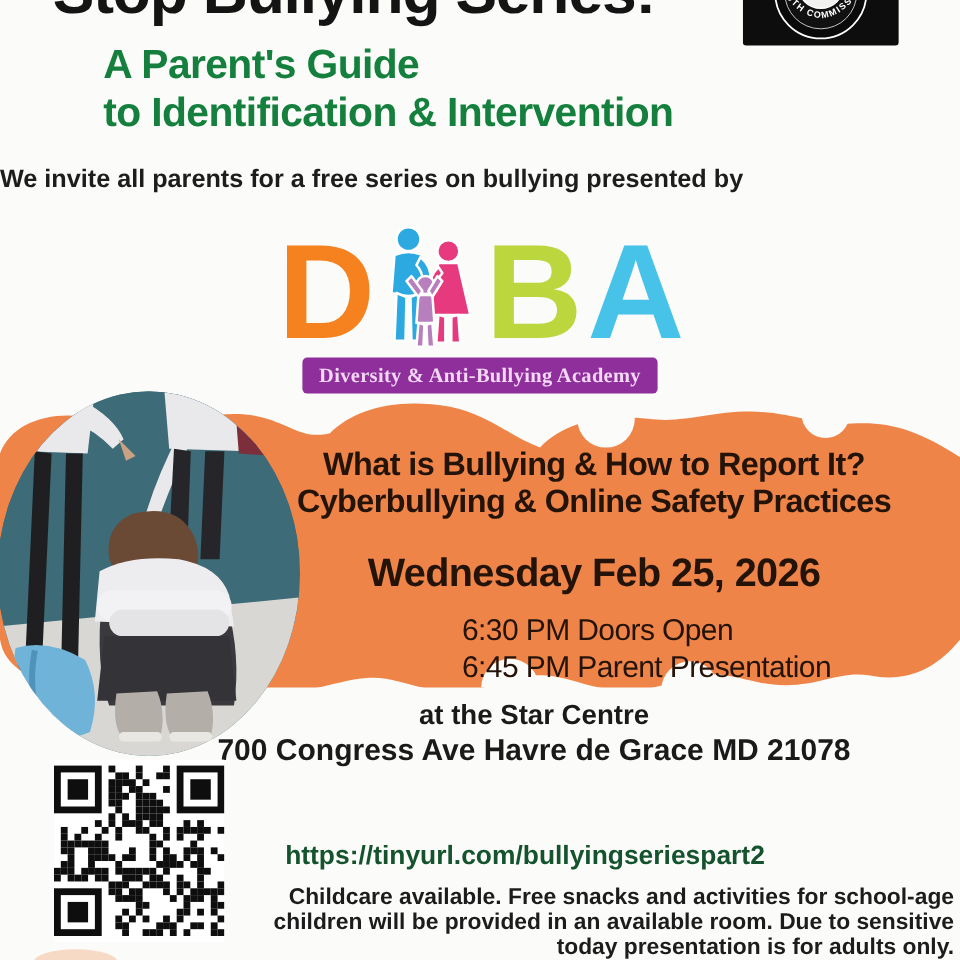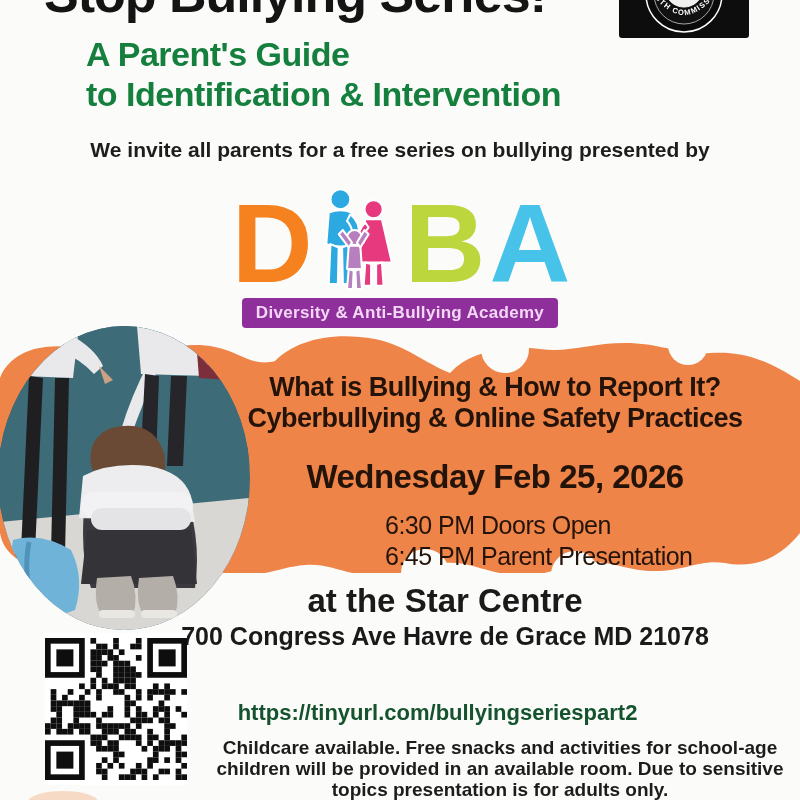--- a/index.html
+++ b/index.html
@@ -4,52 +4,52 @@
 <style>
   html,body{margin:0;padding:0;}
   body{font-family:"Liberation Sans",sans-serif;background:#e8e8e8;}
   .page{position:relative;width:800px;height:800px;margin:0 auto;background:#fbfbf9;overflow:hidden;}
 
   
   .title{position:absolute;left:44px;top:-36px;font-size:52px;font-weight:700;color:#141414;letter-spacing:-1px;white-space:nowrap;}
   .subtitle{position:absolute;left:64px;top:34px;font-size:34px;line-height:40px;font-weight:700;color:#15803d;letter-spacing:-.5px;margin-left:22px;}
   .badge{position:absolute;left:619px;top:-34px;width:130px;height:74px;}
 
-  .intro{position:absolute;left:0;top:138px;width:800px;text-align:center;font-size:21px;font-weight:700;color:#1d1d1d;}
+  .intro{position:absolute;left:0;top:138px;width:800px;text-align:left;font-size:21px;font-weight:700;color:#1d1d1d;}
 
   
   .logo{position:absolute;left:0;top:176px;width:800px;display:flex;flex-direction:column;align-items:center;}
   .logo-row{display:flex;align-items:flex-end;height:118px;}
   .logo-letter{font-size:112px;line-height:100px;font-weight:700;letter-spacing:-2px;}
   .ltr-d{color:#F5821F;}
   .ltr-b{color:#BCD63E;margin-left:4px;}
   .ltr-a{color:#47C3EA;margin-left:6px;}
   .family{width:84px;height:108px;margin:0 2px 0 4px;}
-  .logo-banner{margin-top:4px;background:#8E2F9C;color:#F3D7F5;font-size:17px;font-weight:700;padding:5px 14px;border-radius:4px;letter-spacing:.3px;}
+  .logo-banner{margin-top:4px;background:#8E2F9C;color:#F3D7F5;font-size:17px;font-weight:700;padding:5px 14px;border-radius:4px;letter-spacing:.3px;font-family:Liberation Serif, serif;}
 
   
   .blob{position:absolute;left:0;top:333px;width:800px;height:240px;}
 
   
   .photo{position:absolute;left:-2px;top:326px;width:252px;height:304px;border-radius:50%;overflow:hidden;background:#3e6b78;}
   .photo svg{display:block;width:100%;height:100%;}
 
   
   .event{position:absolute;left:240px;top:372px;width:510px;text-align:center;color:#241309;z-index:3;}
   .event .topic{font-size:27px;font-weight:700;line-height:31px;letter-spacing:-.5px;}
   .event .date{font-size:33px;font-weight:700;margin-top:24px;letter-spacing:-.5px;}
   .event .times{margin-top:14px;text-align:left;padding-left:145px;font-size:25px;font-weight:400;line-height:31px;letter-spacing:-.5px;}
 
   
   .locblock{position:absolute;left:90px;top:582px;width:710px;text-align:center;color:#1a1a1a;}
-  .venue{font-size:33px;font-weight:700;}
+  .venue{font-size:23px;font-weight:700;}
   .address{font-size:25px;font-weight:700;margin-top:2px;}
   .cta{position:absolute;left:75px;top:655px;width:725px;text-align:center;font-size:28px;font-weight:700;color:#161616;}
   .url{position:absolute;left:75px;top:700px;width:725px;text-align:center;font-size:22px;font-weight:700;color:#14532d;text-decoration:none;}
-  .note{position:absolute;left:205px;top:737px;width:590px;font-size:19px;line-height:21px;font-weight:700;color:#1c1c1c;text-align:center;}
+  .note{position:absolute;left:205px;top:737px;width:590px;font-size:19px;line-height:21px;font-weight:700;color:#1c1c1c;text-align:right;}
 
   .qr{position:absolute;left:45px;top:633px;width:142px;height:152px;background:#fff;}
   .qr svg{display:block;width:100%;height:100%;}
 
   .corner-blob{position:absolute;left:28px;top:791px;width:70px;height:22px;background:#f3bf9b;border-radius:50%;opacity:.55;}
 </style>
 </head>
 <body>
 
 <div class="page">
@@ -431,18 +431,18 @@
           <rect x="0" y="108" width="42" height="42"></rect>
           <rect x="6" y="114" width="30" height="30" fill="#ffffff"></rect>
           <rect x="12" y="120" width="18" height="18" fill="#0e0e0e"></rect>
         </g>
       </svg>
   </div>
 
   <div class="note">
     <div>Childcare available. Free snacks and activities for school-age</div>
     <div>children will be provided in an available room.  Due to sensitive</div>
-    <div>topics presentation is for adults only.</div>
+    <div>today presentation is for adults only.</div>
   </div>
 
   <div class="corner-blob"></div>
 
 </div>
 
 </body></html>

